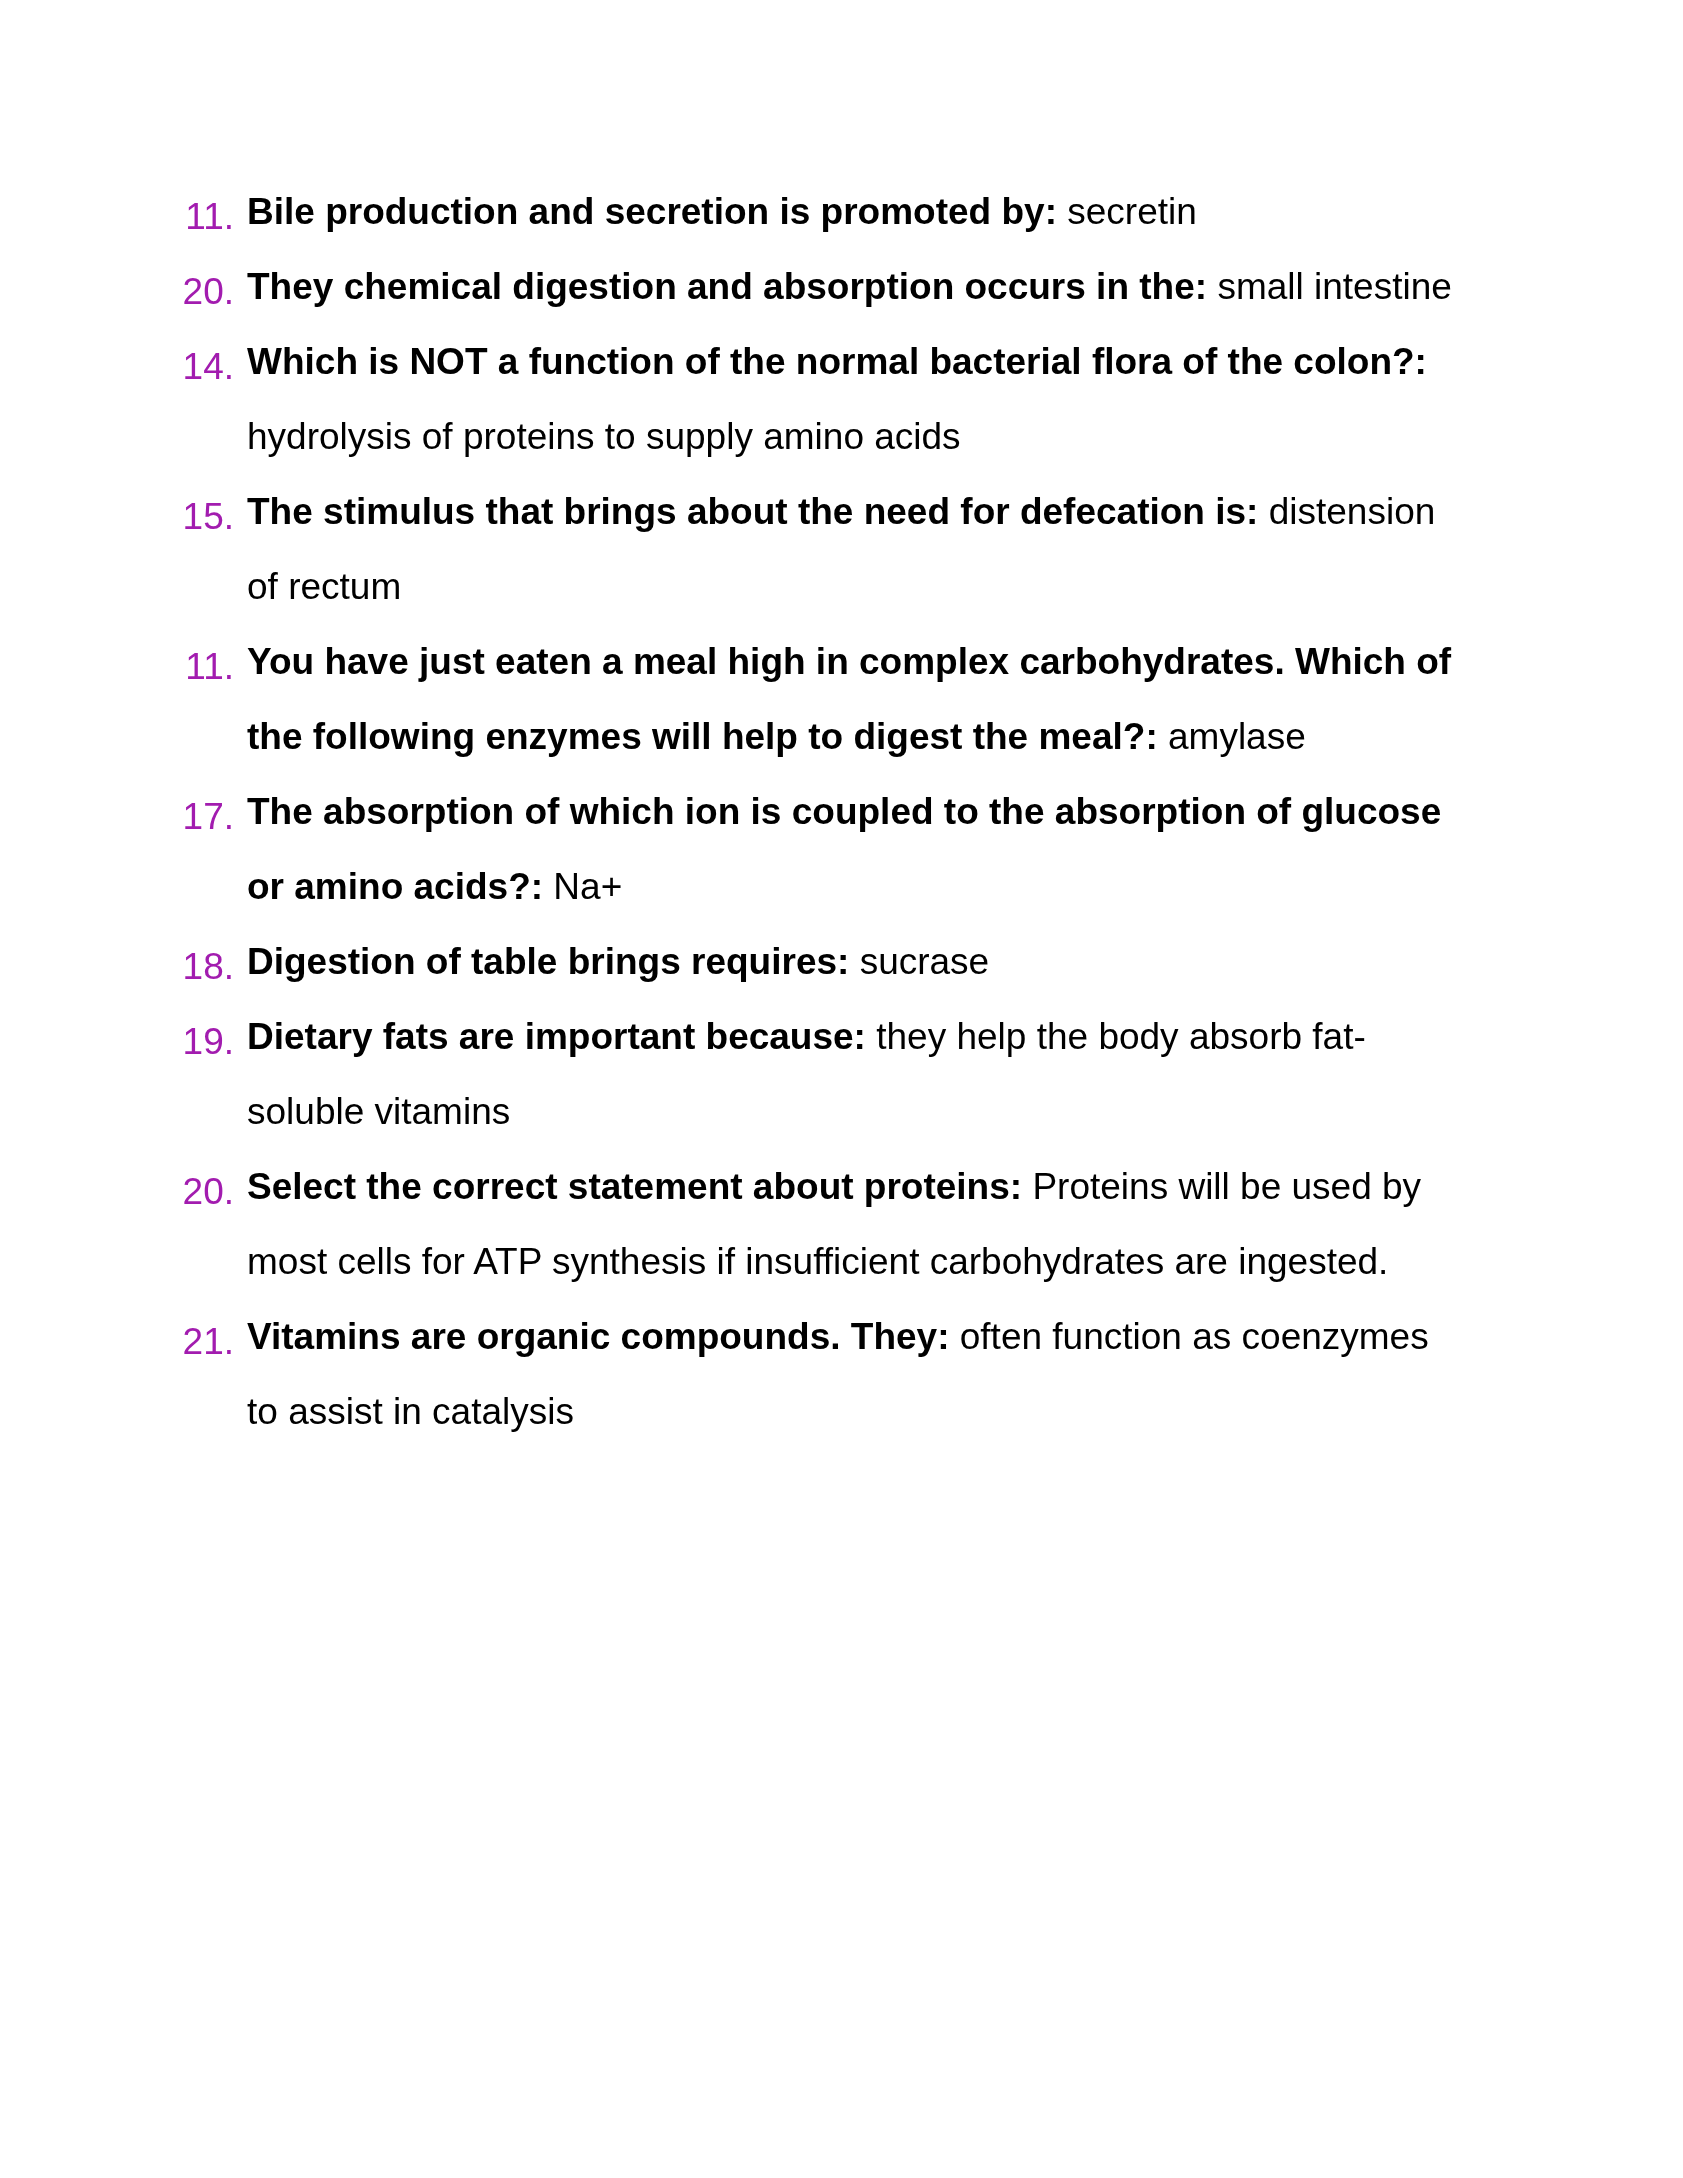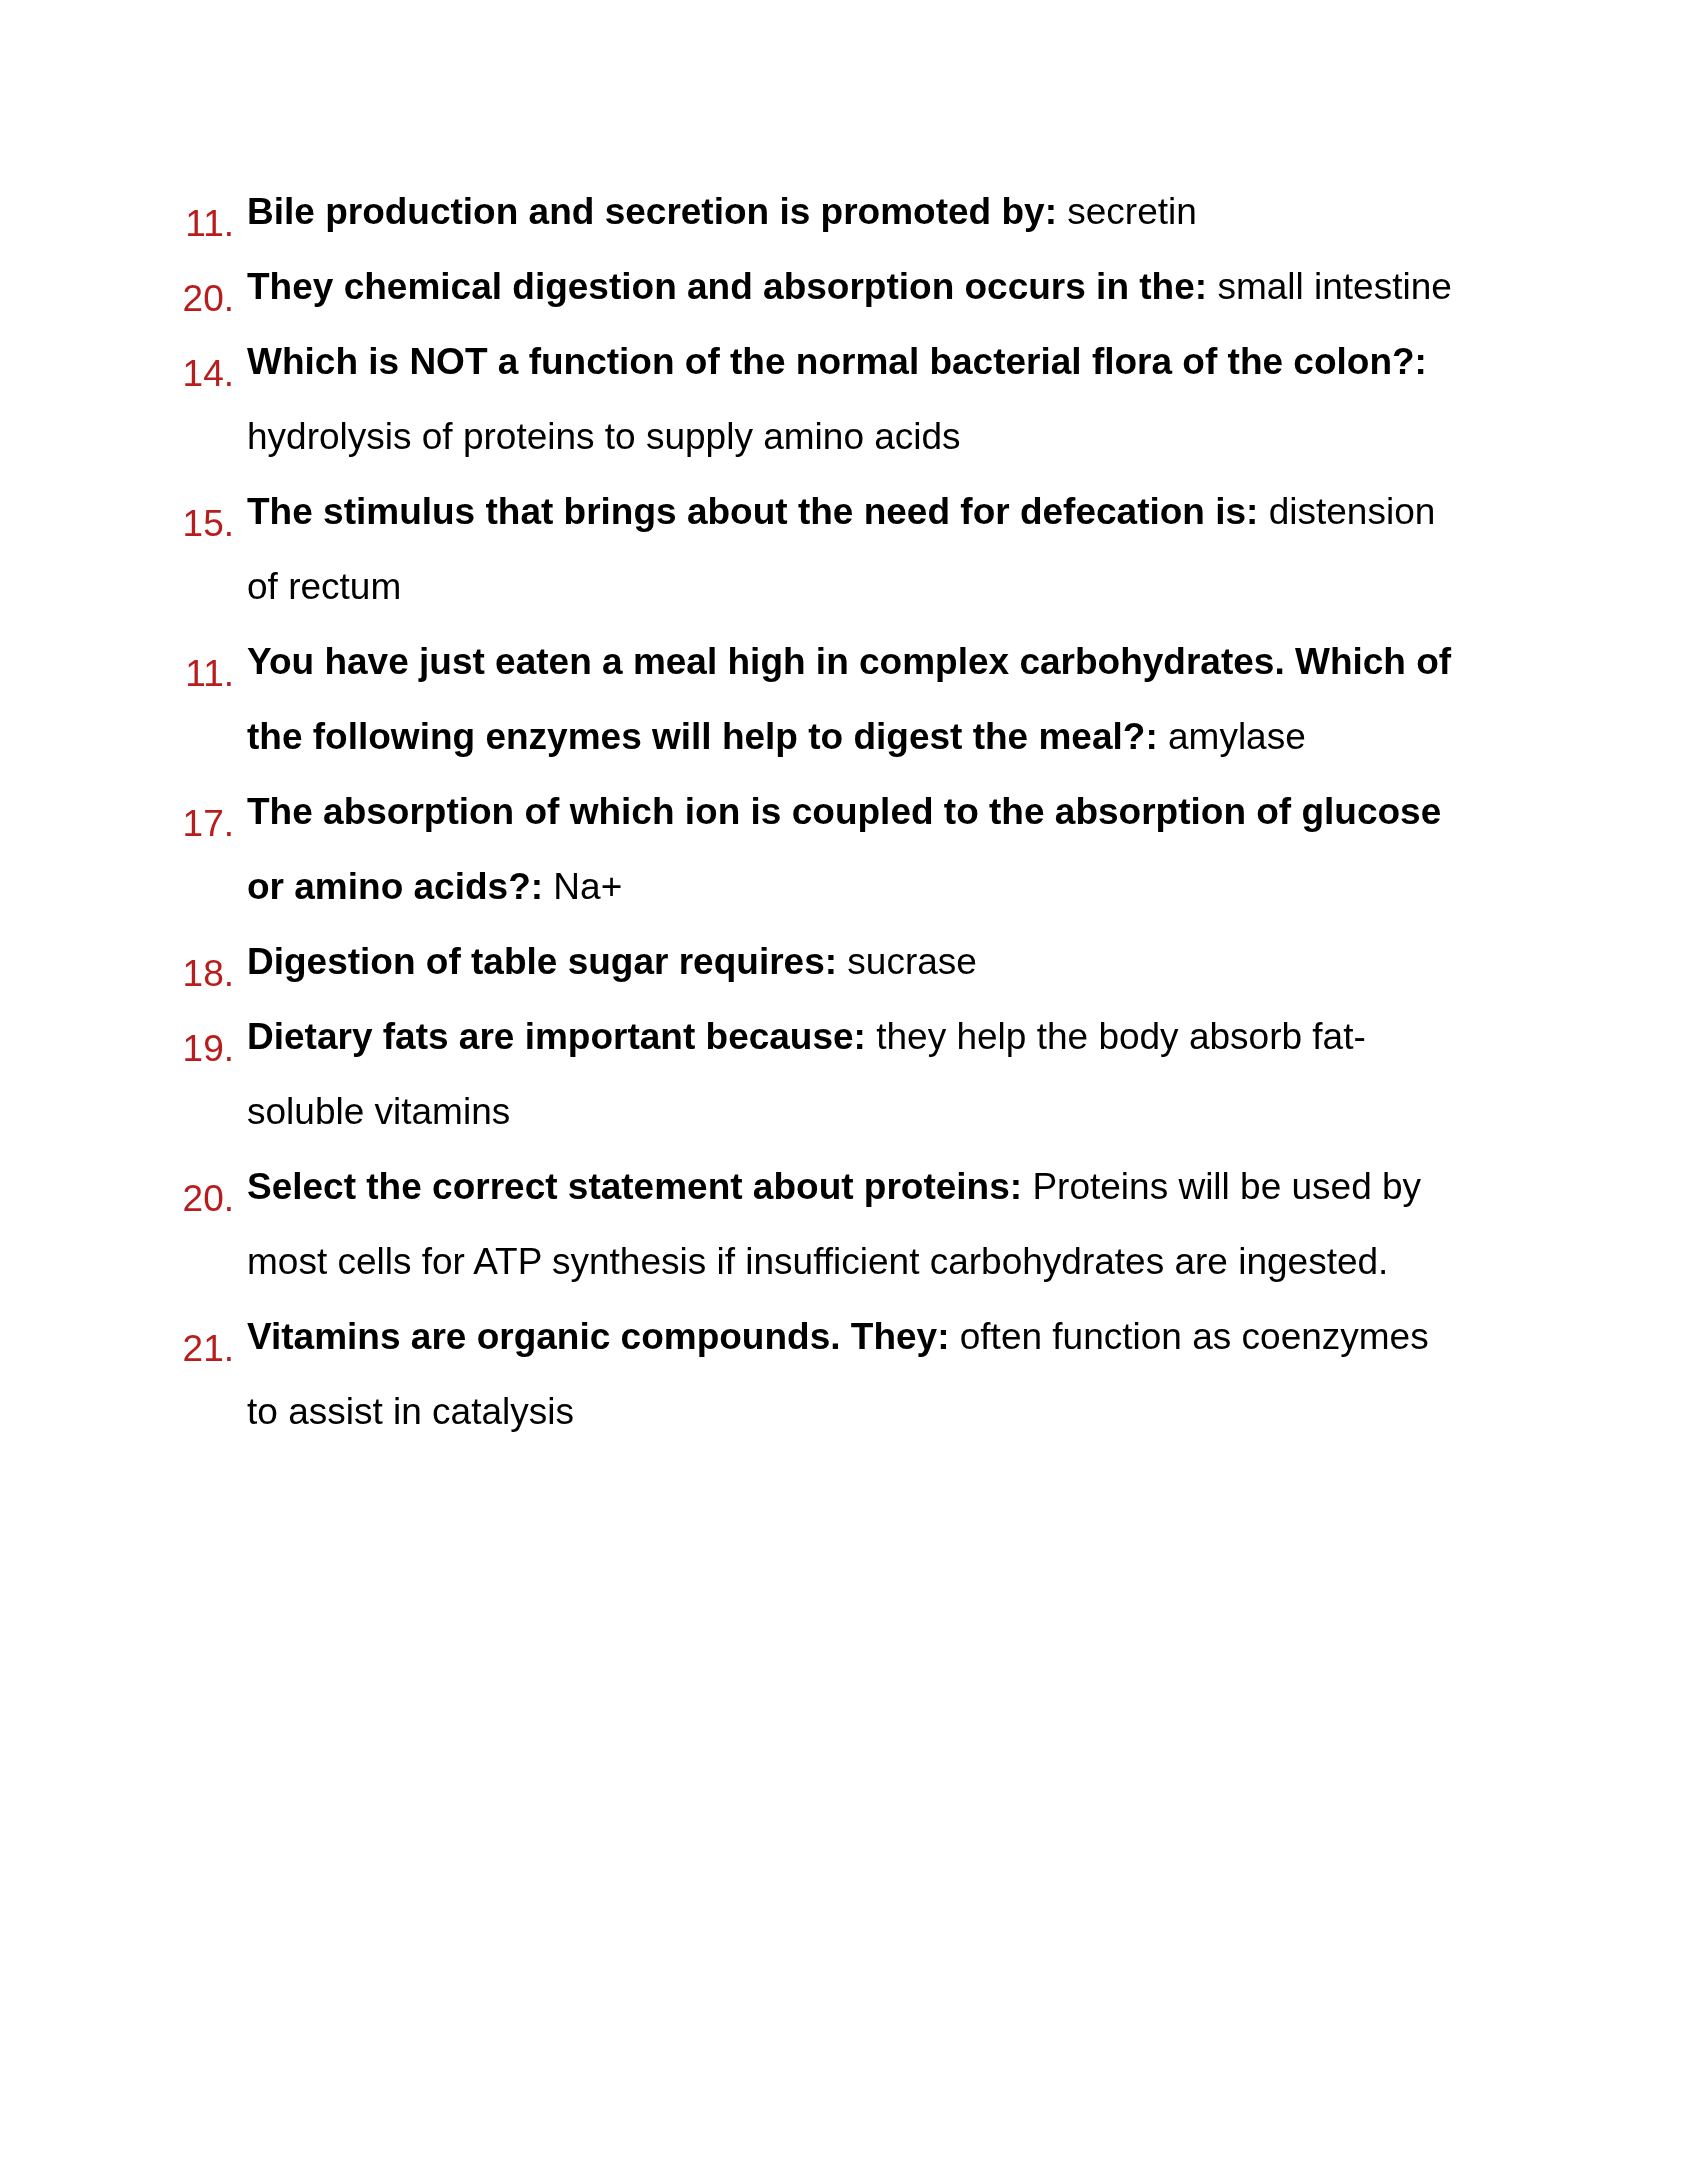--- a/index.html
+++ b/index.html
@@ -35,27 +35,27 @@
     margin: 0 0 0 0;
     font-family: "Liberation Sans", sans-serif;
     font-size: 37px;
     line-height: 75px;
     color: #000000;
     max-width: 1218px;
   }
   ol.qlist > li .marker {
     position: absolute;
     left: 0;
-    top: 12px;
+    top: 5px;
     width: 61px;
     text-align: right;
     font-family: "Liberation Sans", sans-serif;
     font-size: 37px;
     line-height: 75px;
-    color: #b91c1c;
+    color: #a21caf;
     font-weight: normal;
   }
   .q {
     font-weight: bold;
   }
   .a {
     font-weight: normal;
   }
 </style>
 </head>
@@ -63,20 +63,20 @@
 
 <div class="page">
   <div class="content">
     <ol class="qlist">
         <li><span class="marker">11.</span><span class="q">Bile production and secretion is promoted by:</span> <span class="a">secretin</span></li>
         <li><span class="marker">20.</span><span class="q">They chemical digestion and absorption occurs in the:</span> <span class="a">small intestine</span></li>
         <li><span class="marker">14.</span><span class="q">Which is NOT a function of the normal bacterial flora of the colon?:</span> <span class="a">hydrolysis of proteins to supply amino acids</span></li>
         <li><span class="marker">15.</span><span class="q">The stimulus that brings about the need for defecation is:</span> <span class="a">distension of rectum</span></li>
         <li><span class="marker">11.</span><span class="q">You have just eaten a meal high in complex carbohydrates. Which of the following enzymes will help to digest the meal?:</span> <span class="a">amylase</span></li>
         <li><span class="marker">17.</span><span class="q">The absorption of which ion is coupled to the absorption of glucose or amino acids?:</span> <span class="a">Na+</span></li>
-        <li><span class="marker">18.</span><span class="q">Digestion of table sugar requires:</span> <span class="a">sucrase</span></li>
+        <li><span class="marker">18.</span><span class="q">Digestion of table brings requires:</span> <span class="a">sucrase</span></li>
         <li><span class="marker">19.</span><span class="q">Dietary fats are important because:</span> <span class="a">they help the body absorb fat-soluble vitamins</span></li>
         <li><span class="marker">20.</span><span class="q">Select the correct statement about proteins:</span> <span class="a">Proteins will be used by most cells for ATP synthesis if insufficient carbohydrates are ingested.</span></li>
         <li><span class="marker">21.</span><span class="q">Vitamins are organic compounds. They:</span> <span class="a">often function as coenzymes to assist in catalysis</span></li>
       </ol>
   </div>
 </div>
 
 
 </body></html>

